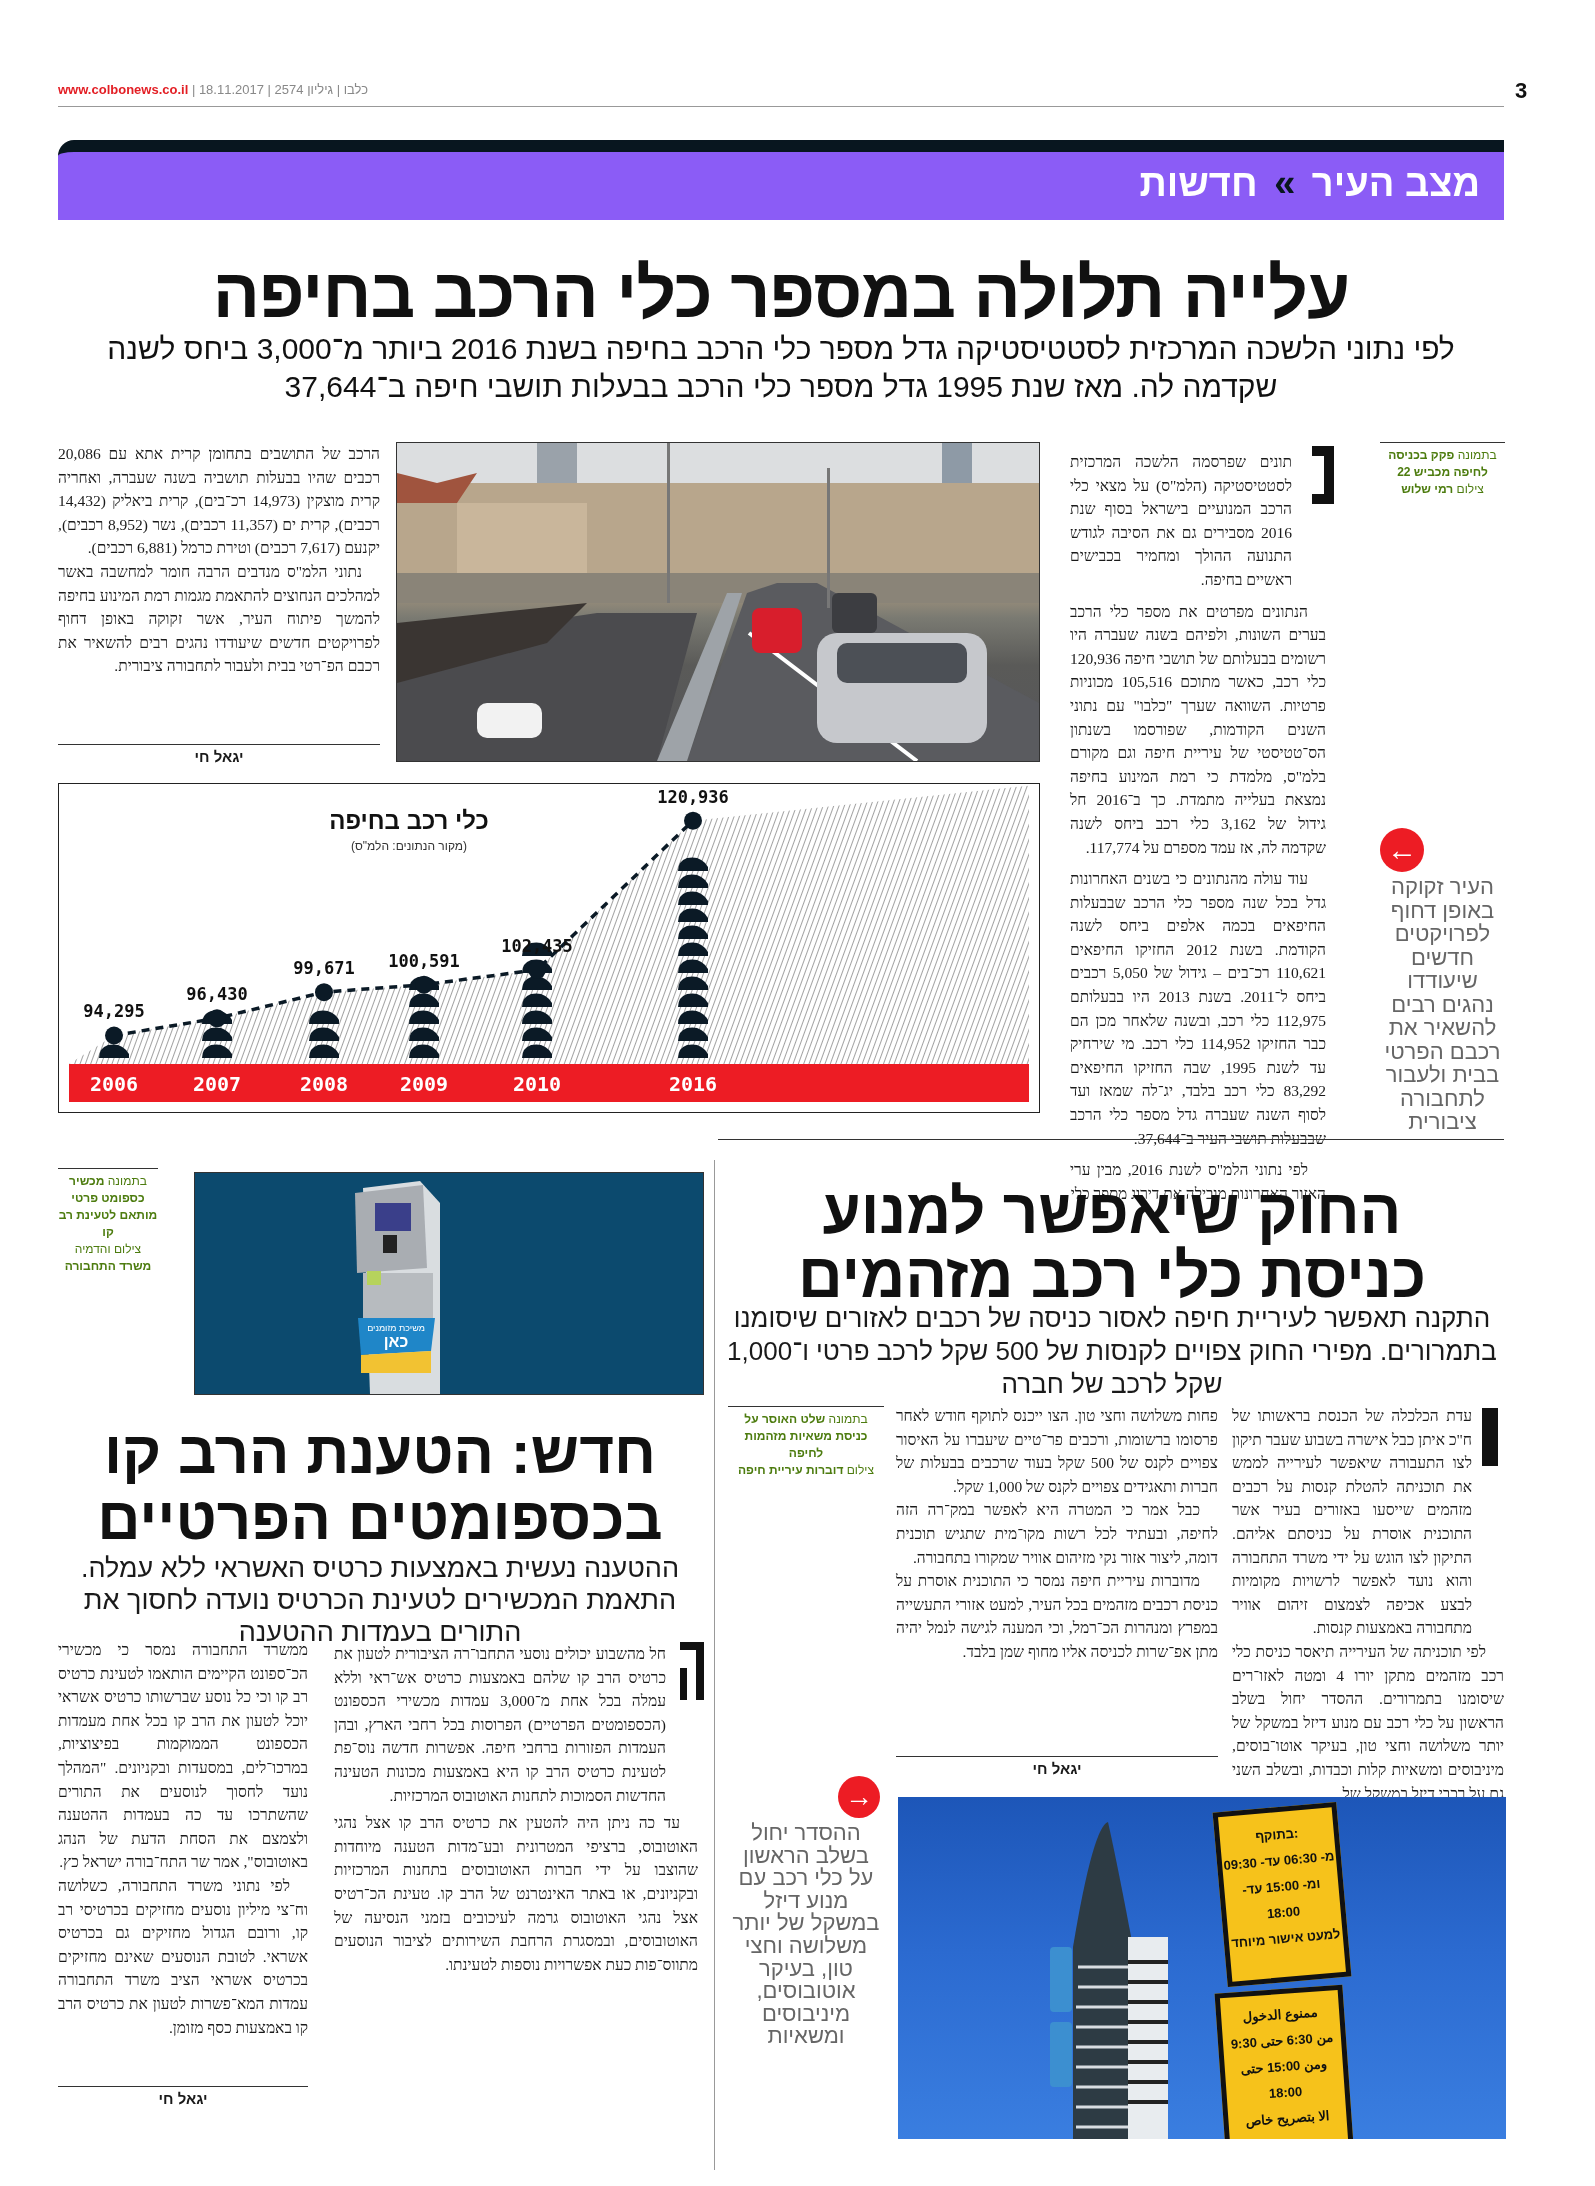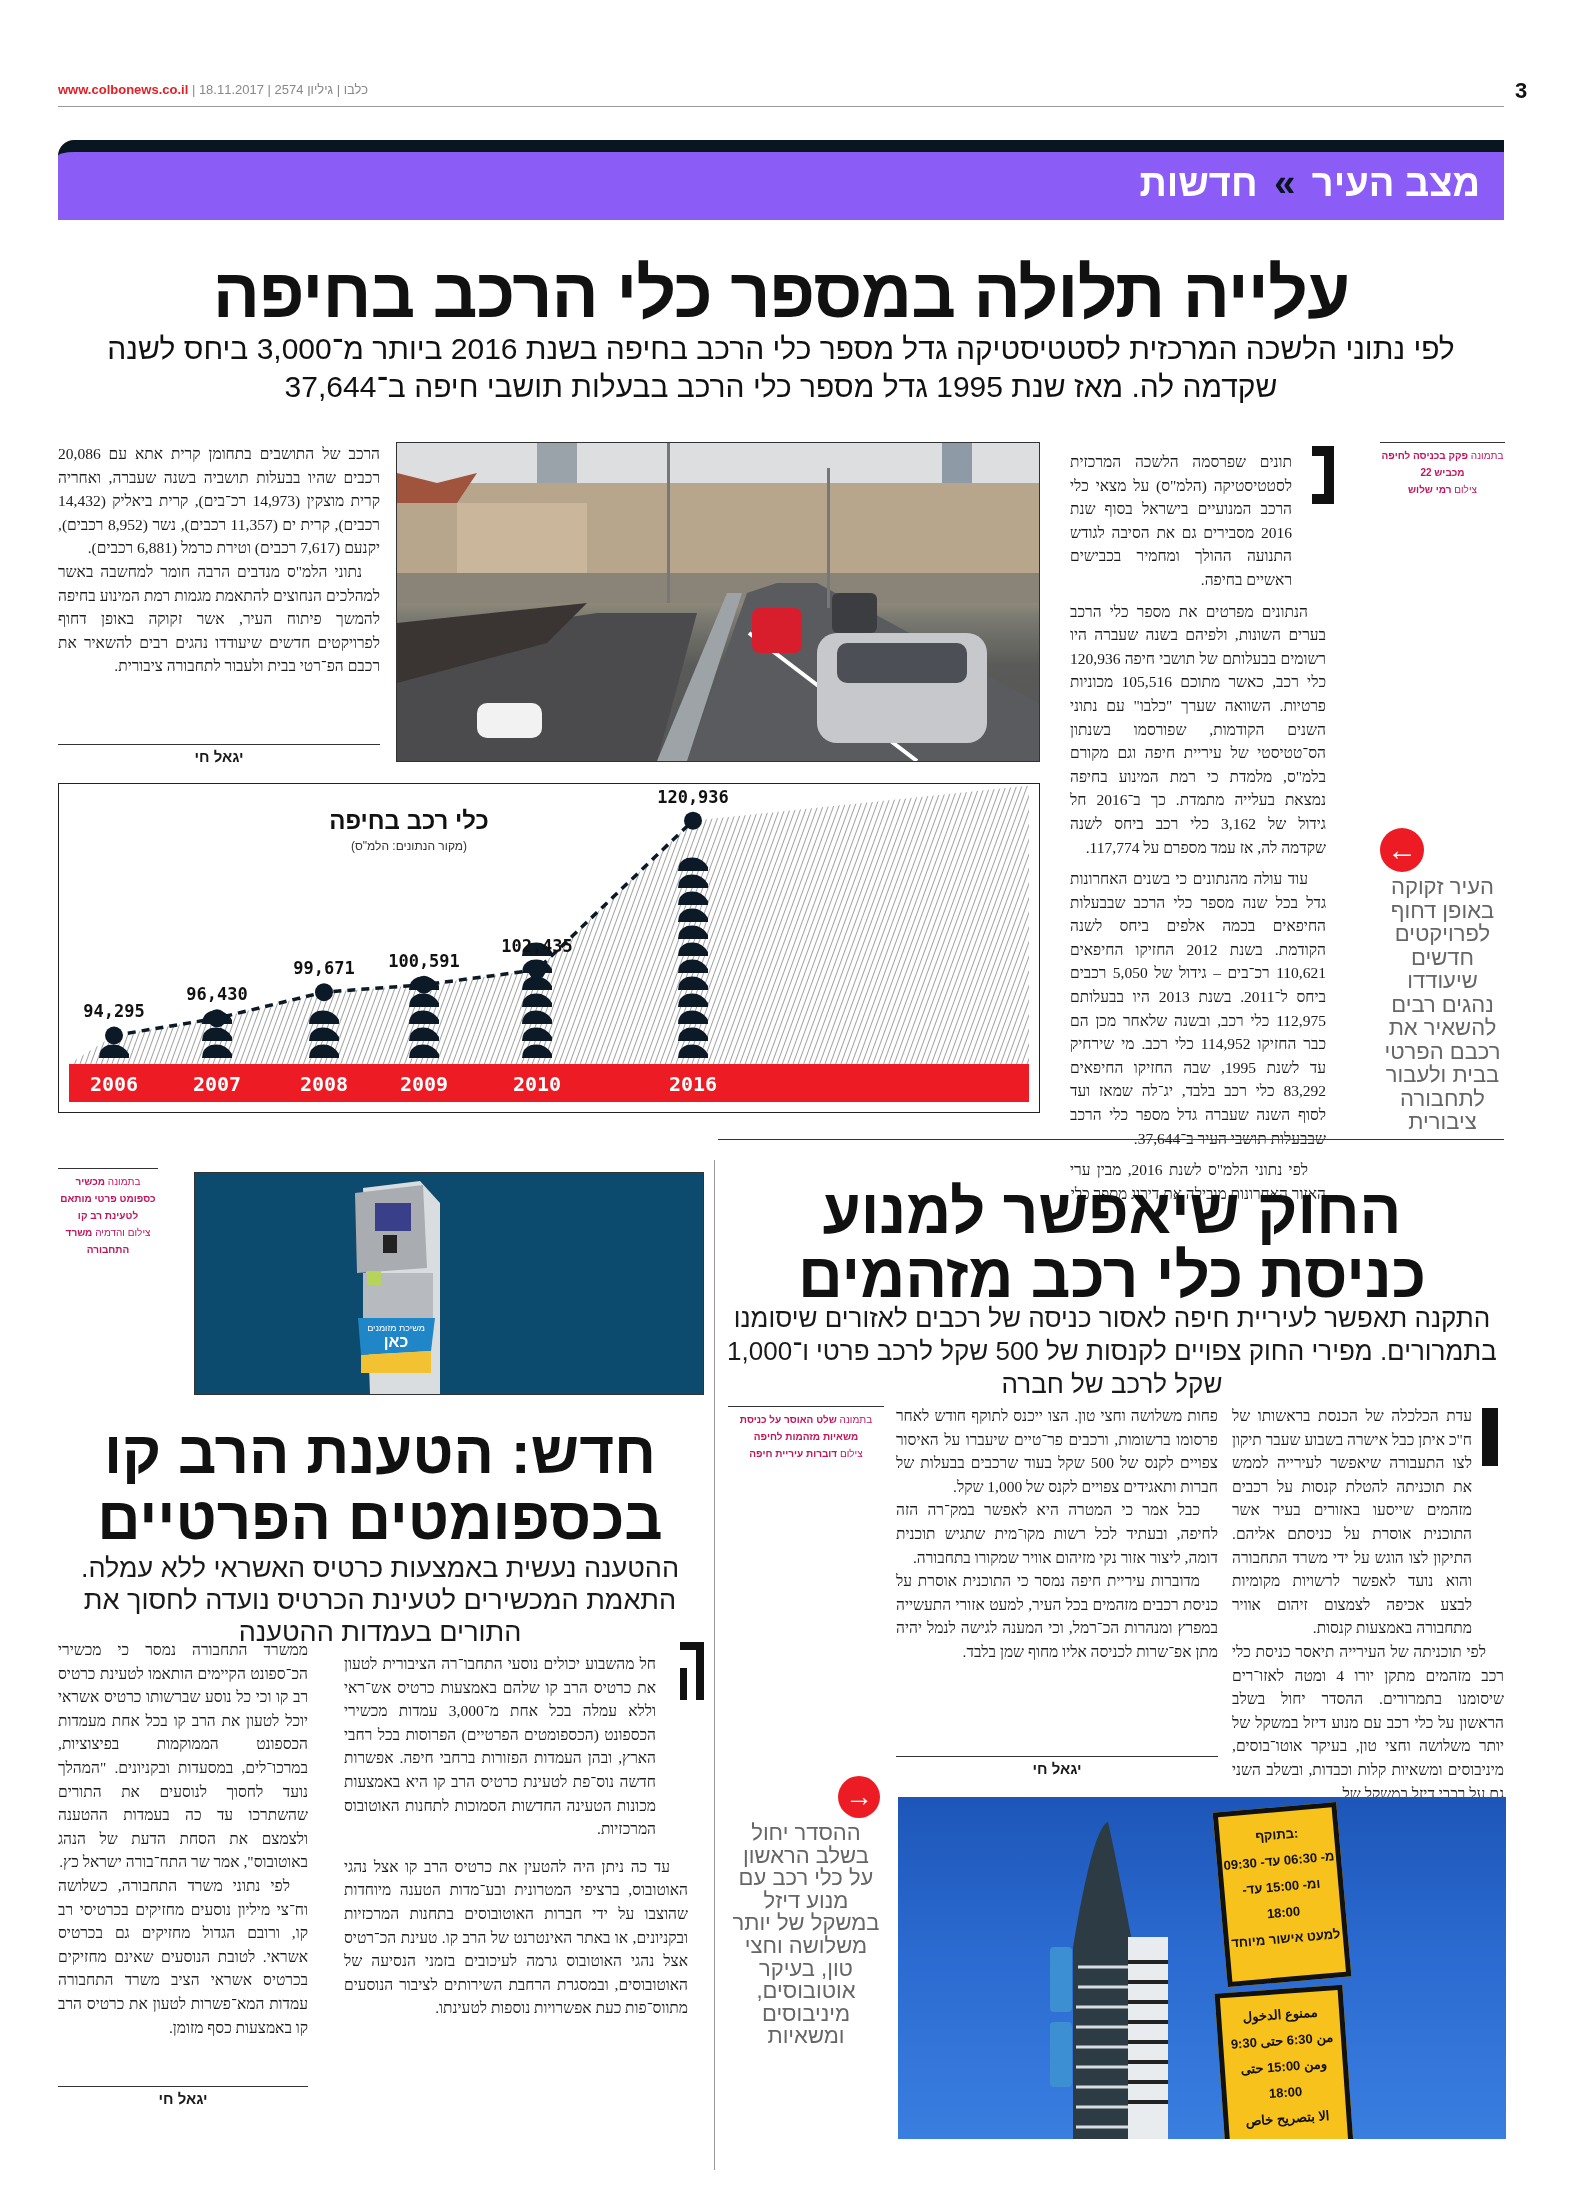--- a/index.html
+++ b/index.html
@@ -18,21 +18,21 @@
   
   #section-bar{left:58px;top:140px;width:1446px;height:80px;background:#8b5cf6;border-top:12px solid #08161f;border-top-left-radius:16px;box-sizing:border-box;}
   #section-title{right:24px;top:10px;font-size:38px;font-weight:bold;color:#fff;}
   #section-title .chev{color:#08161f;margin:0 6px;}
 
   
   #headline{left:58px;top:242px;width:1446px;font-size:70px;font-weight:900;letter-spacing:-1px;line-height:1;color:#111;margin-top:16px;}
   #subhead{left:58px;top:330px;width:1446px;font-size:30px;line-height:38px;color:#111;}
 
   
-  .caption{font-size:10px;line-height:17px;color:#be185d;}
+  .caption{font-size:12px;line-height:17px;color:#4d7c0f;}
   .caption b{font-weight:bold;}
   #cap1{left:1380px;top:442px;width:125px;border-top:1px solid #333;padding-top:4px;}
 
   .bodycol{font-size:15.5px;line-height:23.6px;text-align:justify;}
   #col-a{left:1062px;top:442px;width:272px;}
   #dropcap-n{left:1310px;top:444px;width:26px;height:62px;}
   #col-a p{margin:8px;text-indent:18px;}
   #col-a p.first{text-indent:0;}
 
   
@@ -74,21 +74,21 @@
 
   #photo3{left:898px;top:1797px;width:608px;height:342px;overflow:hidden;background:linear-gradient(180deg,#1d56b8 0%,#2b6ad0 45%,#3a7ee0 100%);}
   .sign{position:absolute;background:#f6c21b;border:5px solid #111;box-sizing:border-box;text-align:center;font-weight:bold;color:#111;font-family:"Liberation Sans",sans-serif;}
 
   
   #cap2{left:58px;top:1168px;width:100px;border-top:1px solid #333;padding-top:4px;}
   #photo2{left:194px;top:1172px;width:508px;height:221px;border:1px solid #333;background:#0c4a6e;overflow:hidden;}
   #h3{left:58px;top:1420px;width:644px;font-size:60px;font-weight:900;line-height:66px;color:#111;}
   #sub3{left:58px;top:1552px;width:644px;font-size:27px;line-height:32px;}
   #col-e{left:330px;top:1638px;width:372px;}
-  #col-e p{margin:14px;text-indent:18px;}
+  #col-e p{margin:4px;text-indent:18px;}
   #col-e p.first{text-indent:0;}
   #dropcap-h{left:680px;top:1640px;width:24px;height:62px;}
   #col-f{left:58px;top:1638px;width:250px;}
   #col-f p{margin:0;text-indent:18px;}
   #col-f p.first{text-indent:0;}
   #byline3-rule{left:58px;top:2086px;width:250px;height:1px;background:#333;}
   #byline3{left:58px;top:2090px;width:250px;font-size:15px;font-weight:bold;}
 </style>
 </head>
 <body>

